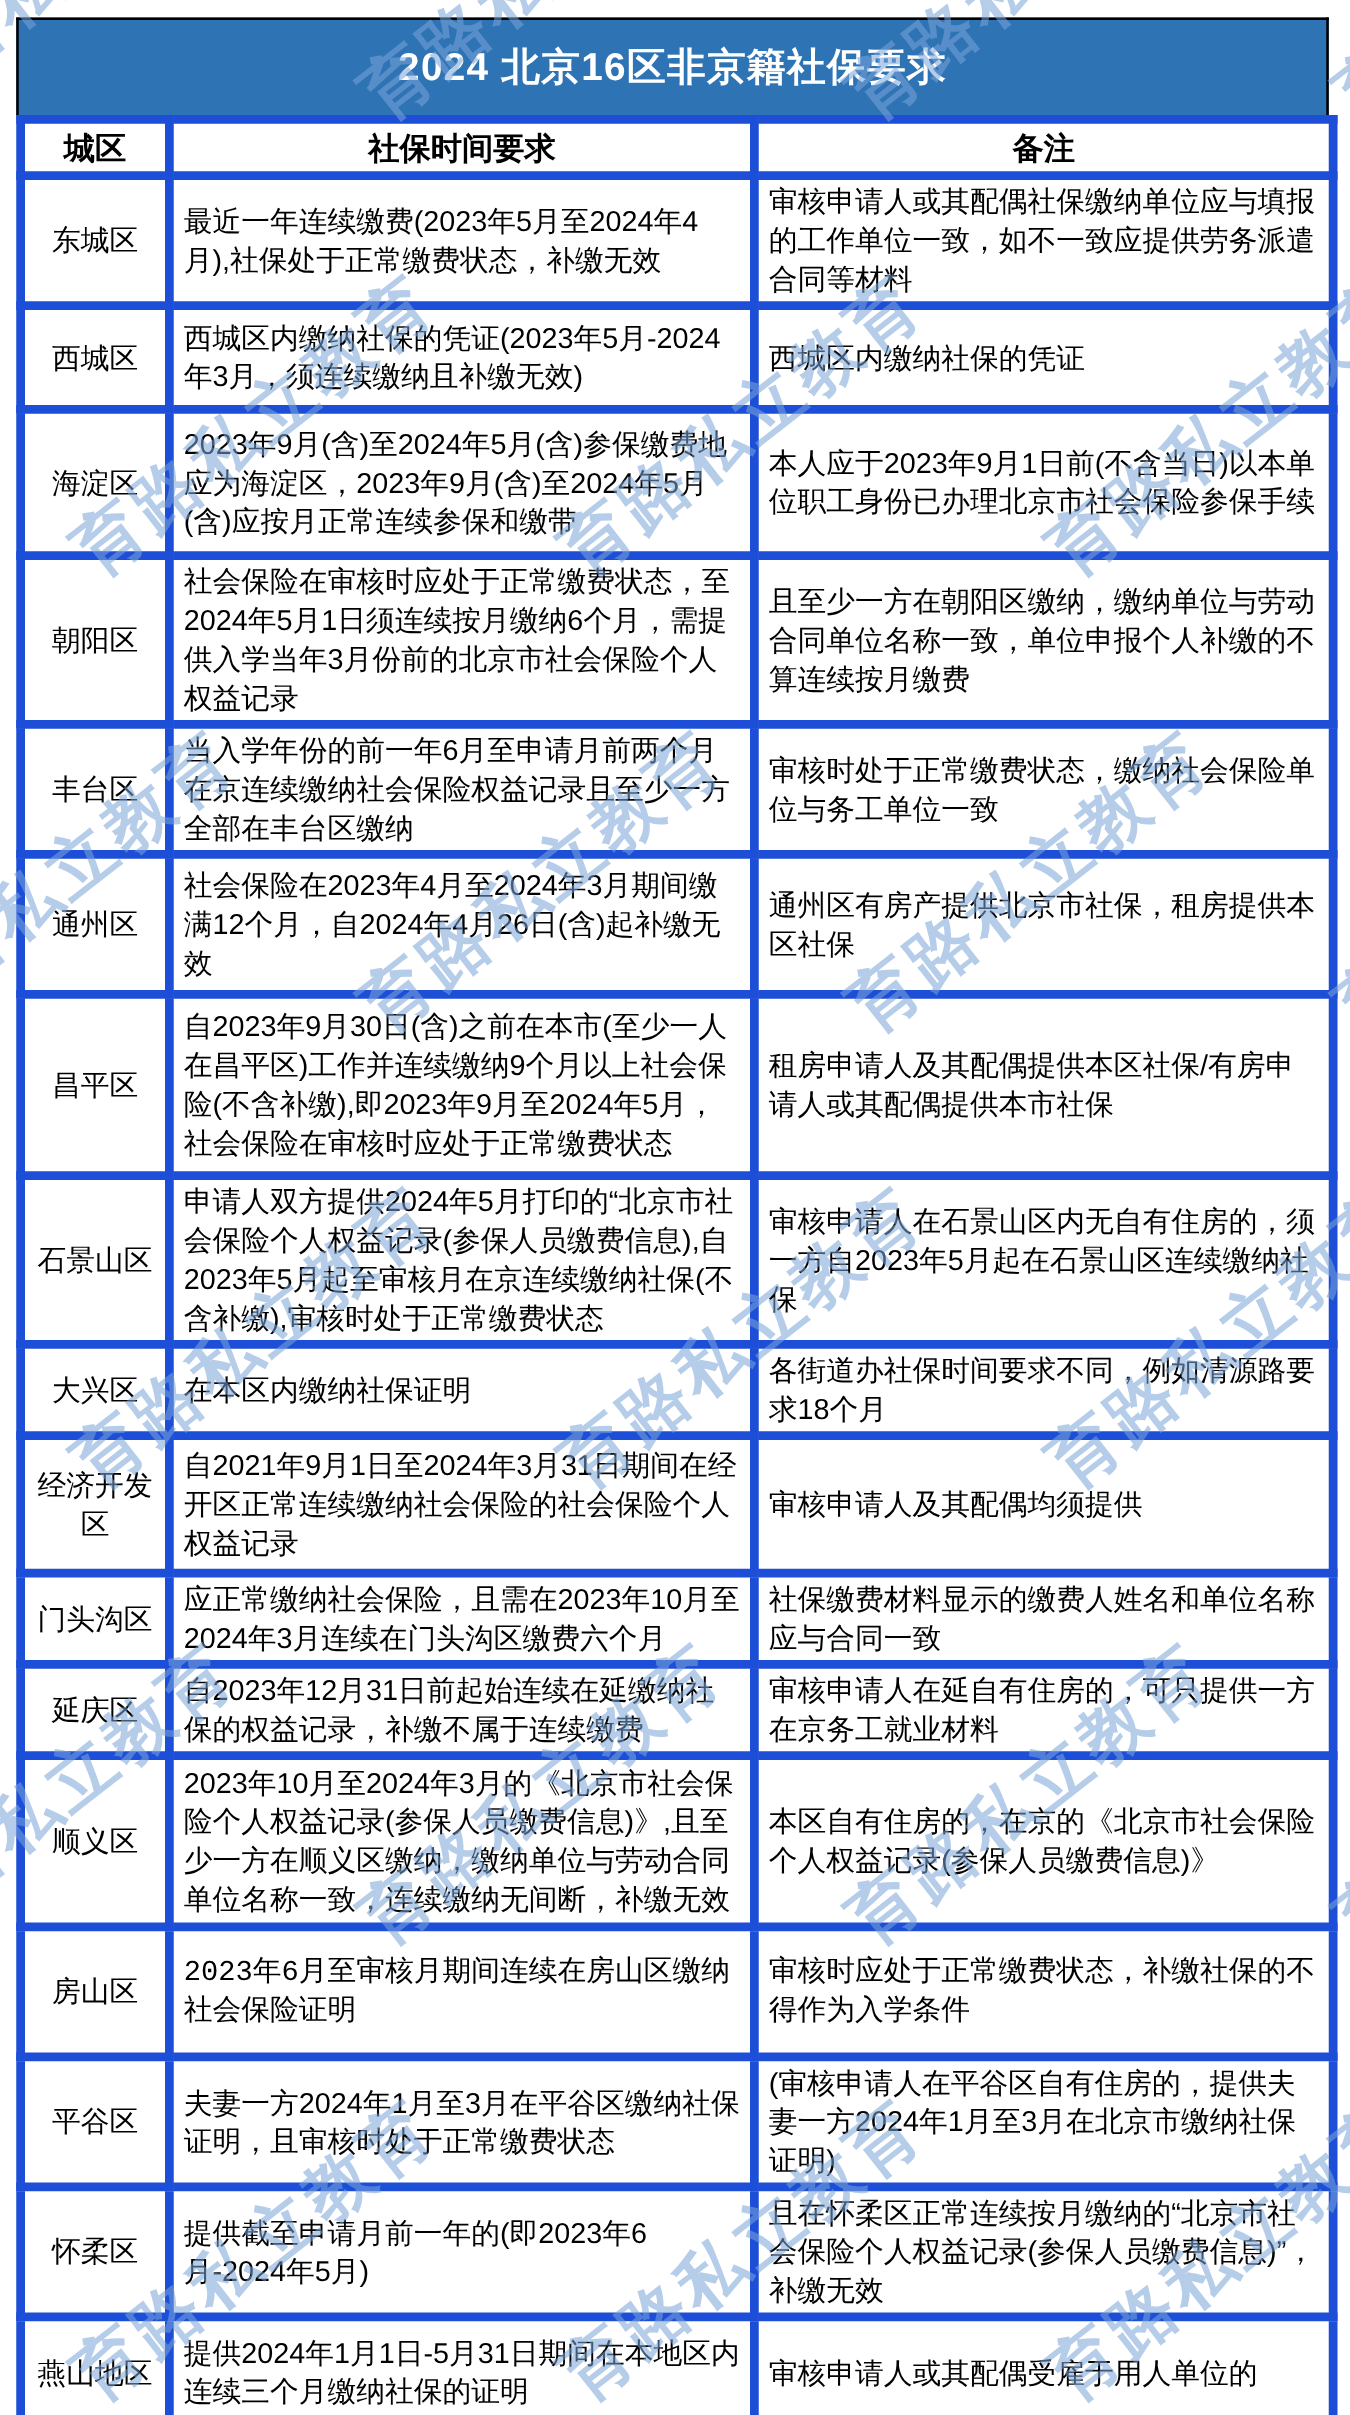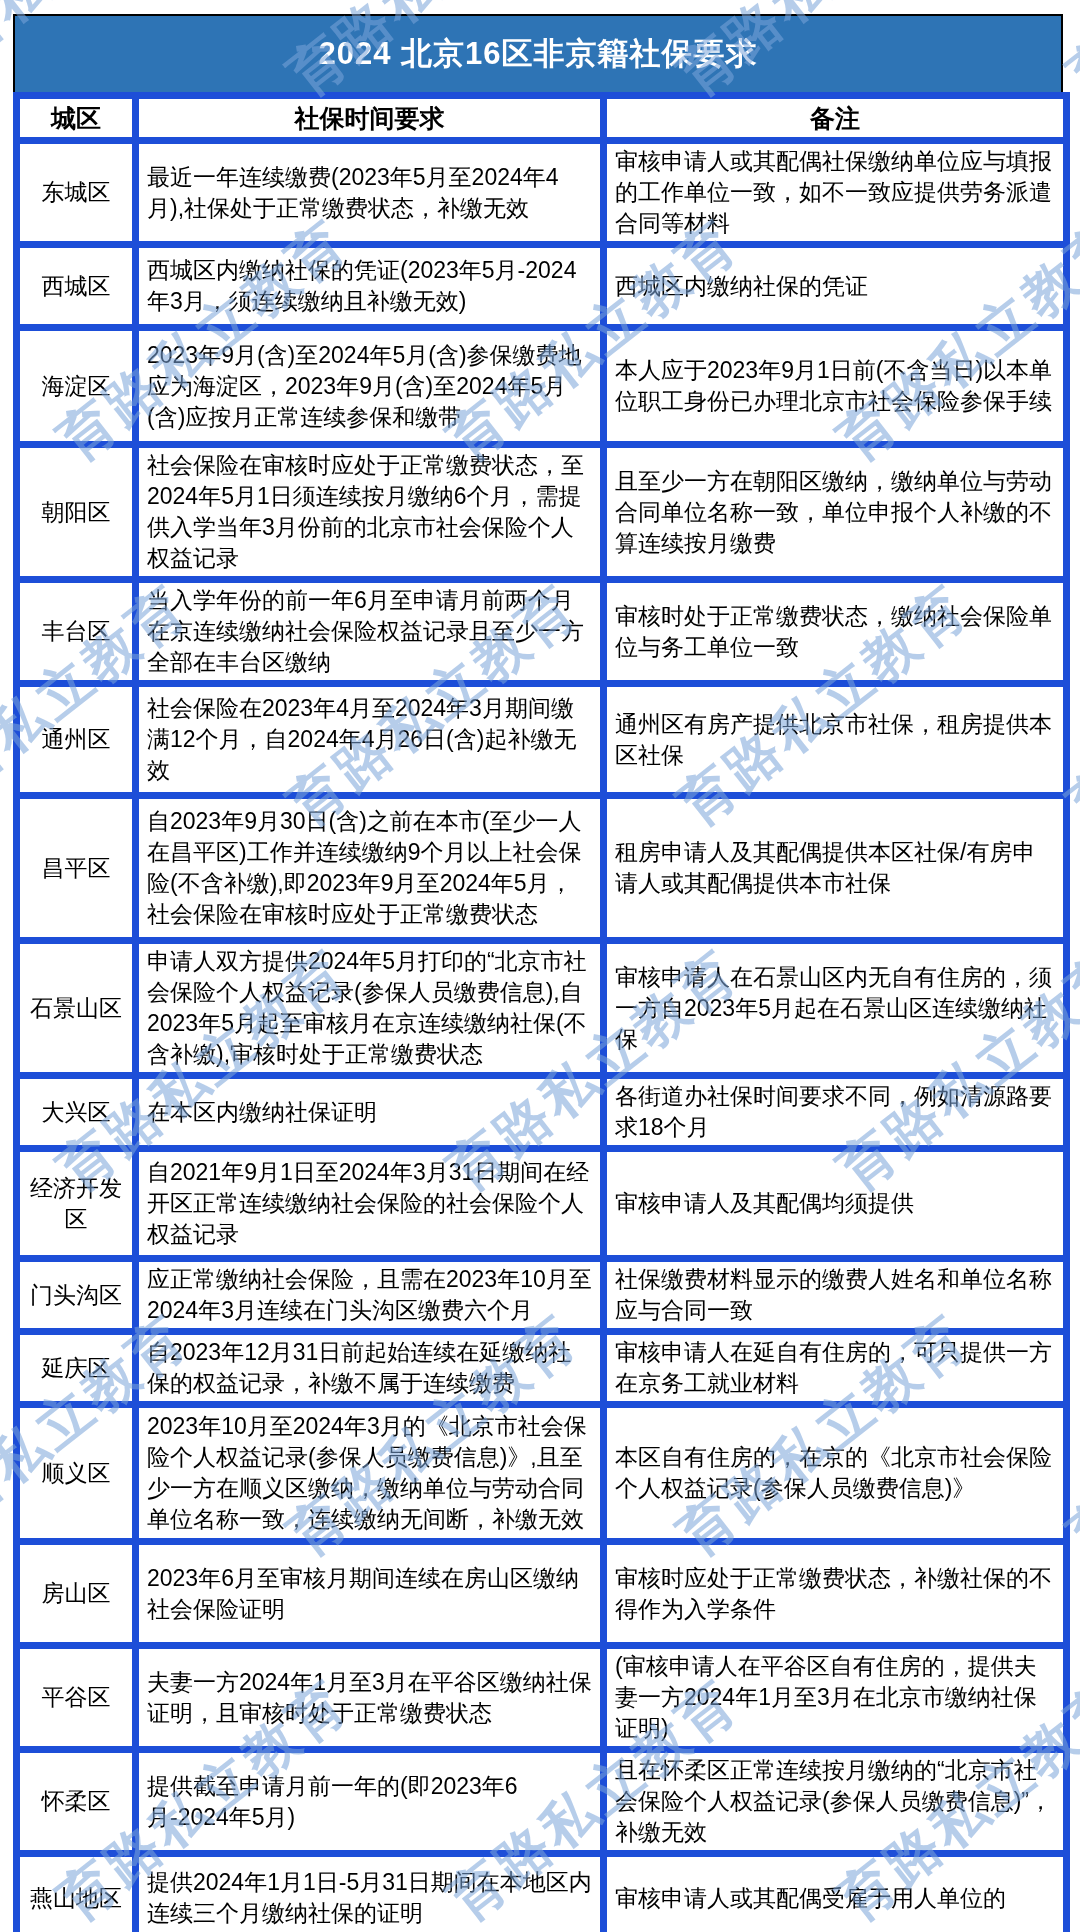--- a/index.html
+++ b/index.html
@@ -177,21 +177,21 @@
           <tr style="height: 67px; margin-top: 20px;">
             <th class="district">延庆区</th>
             <td>自2023年12月31日前起始连续在延缴纳社保的权益记录，补缴不属于连续缴费</td>
             <td>审核申请人在延自有住房的，可只提供一方在京务工就业材料</td>
           </tr>
           <tr style="height: 137px;">
             <th class="district">顺义区</th>
             <td>2023年10月至2024年3月的《北京市社会保险个人权益记录(参保人员缴费信息)》,且至少一方在顺义区缴纳，缴纳单位与劳动合同单位名称一致，连续缴纳无间断，补缴无效</td>
             <td>本区自有住房的，在京的《北京市社会保险个人权益记录(参保人员缴费信息)》</td>
           </tr>
-          <tr style="height: 104px;">
+          <tr style="height: 104px; font-family: Liberation Mono, monospace;">
             <th class="district">房山区</th>
             <td>2023年6月至审核月期间连续在房山区缴纳社会保险证明</td>
             <td>审核时应处于正常缴费状态，补缴社保的不得作为入学条件</td>
           </tr>
           <tr style="height: 93px;">
             <th class="district">平谷区</th>
             <td>夫妻一方2024年1月至3月在平谷区缴纳社保证明，且审核时处于正常缴费状态</td>
             <td>(审核申请人在平谷区自有住房的，提供夫妻一方2024年1月至3月在北京市缴纳社保证明)</td>
           </tr>
           <tr style="height: 74px;">

